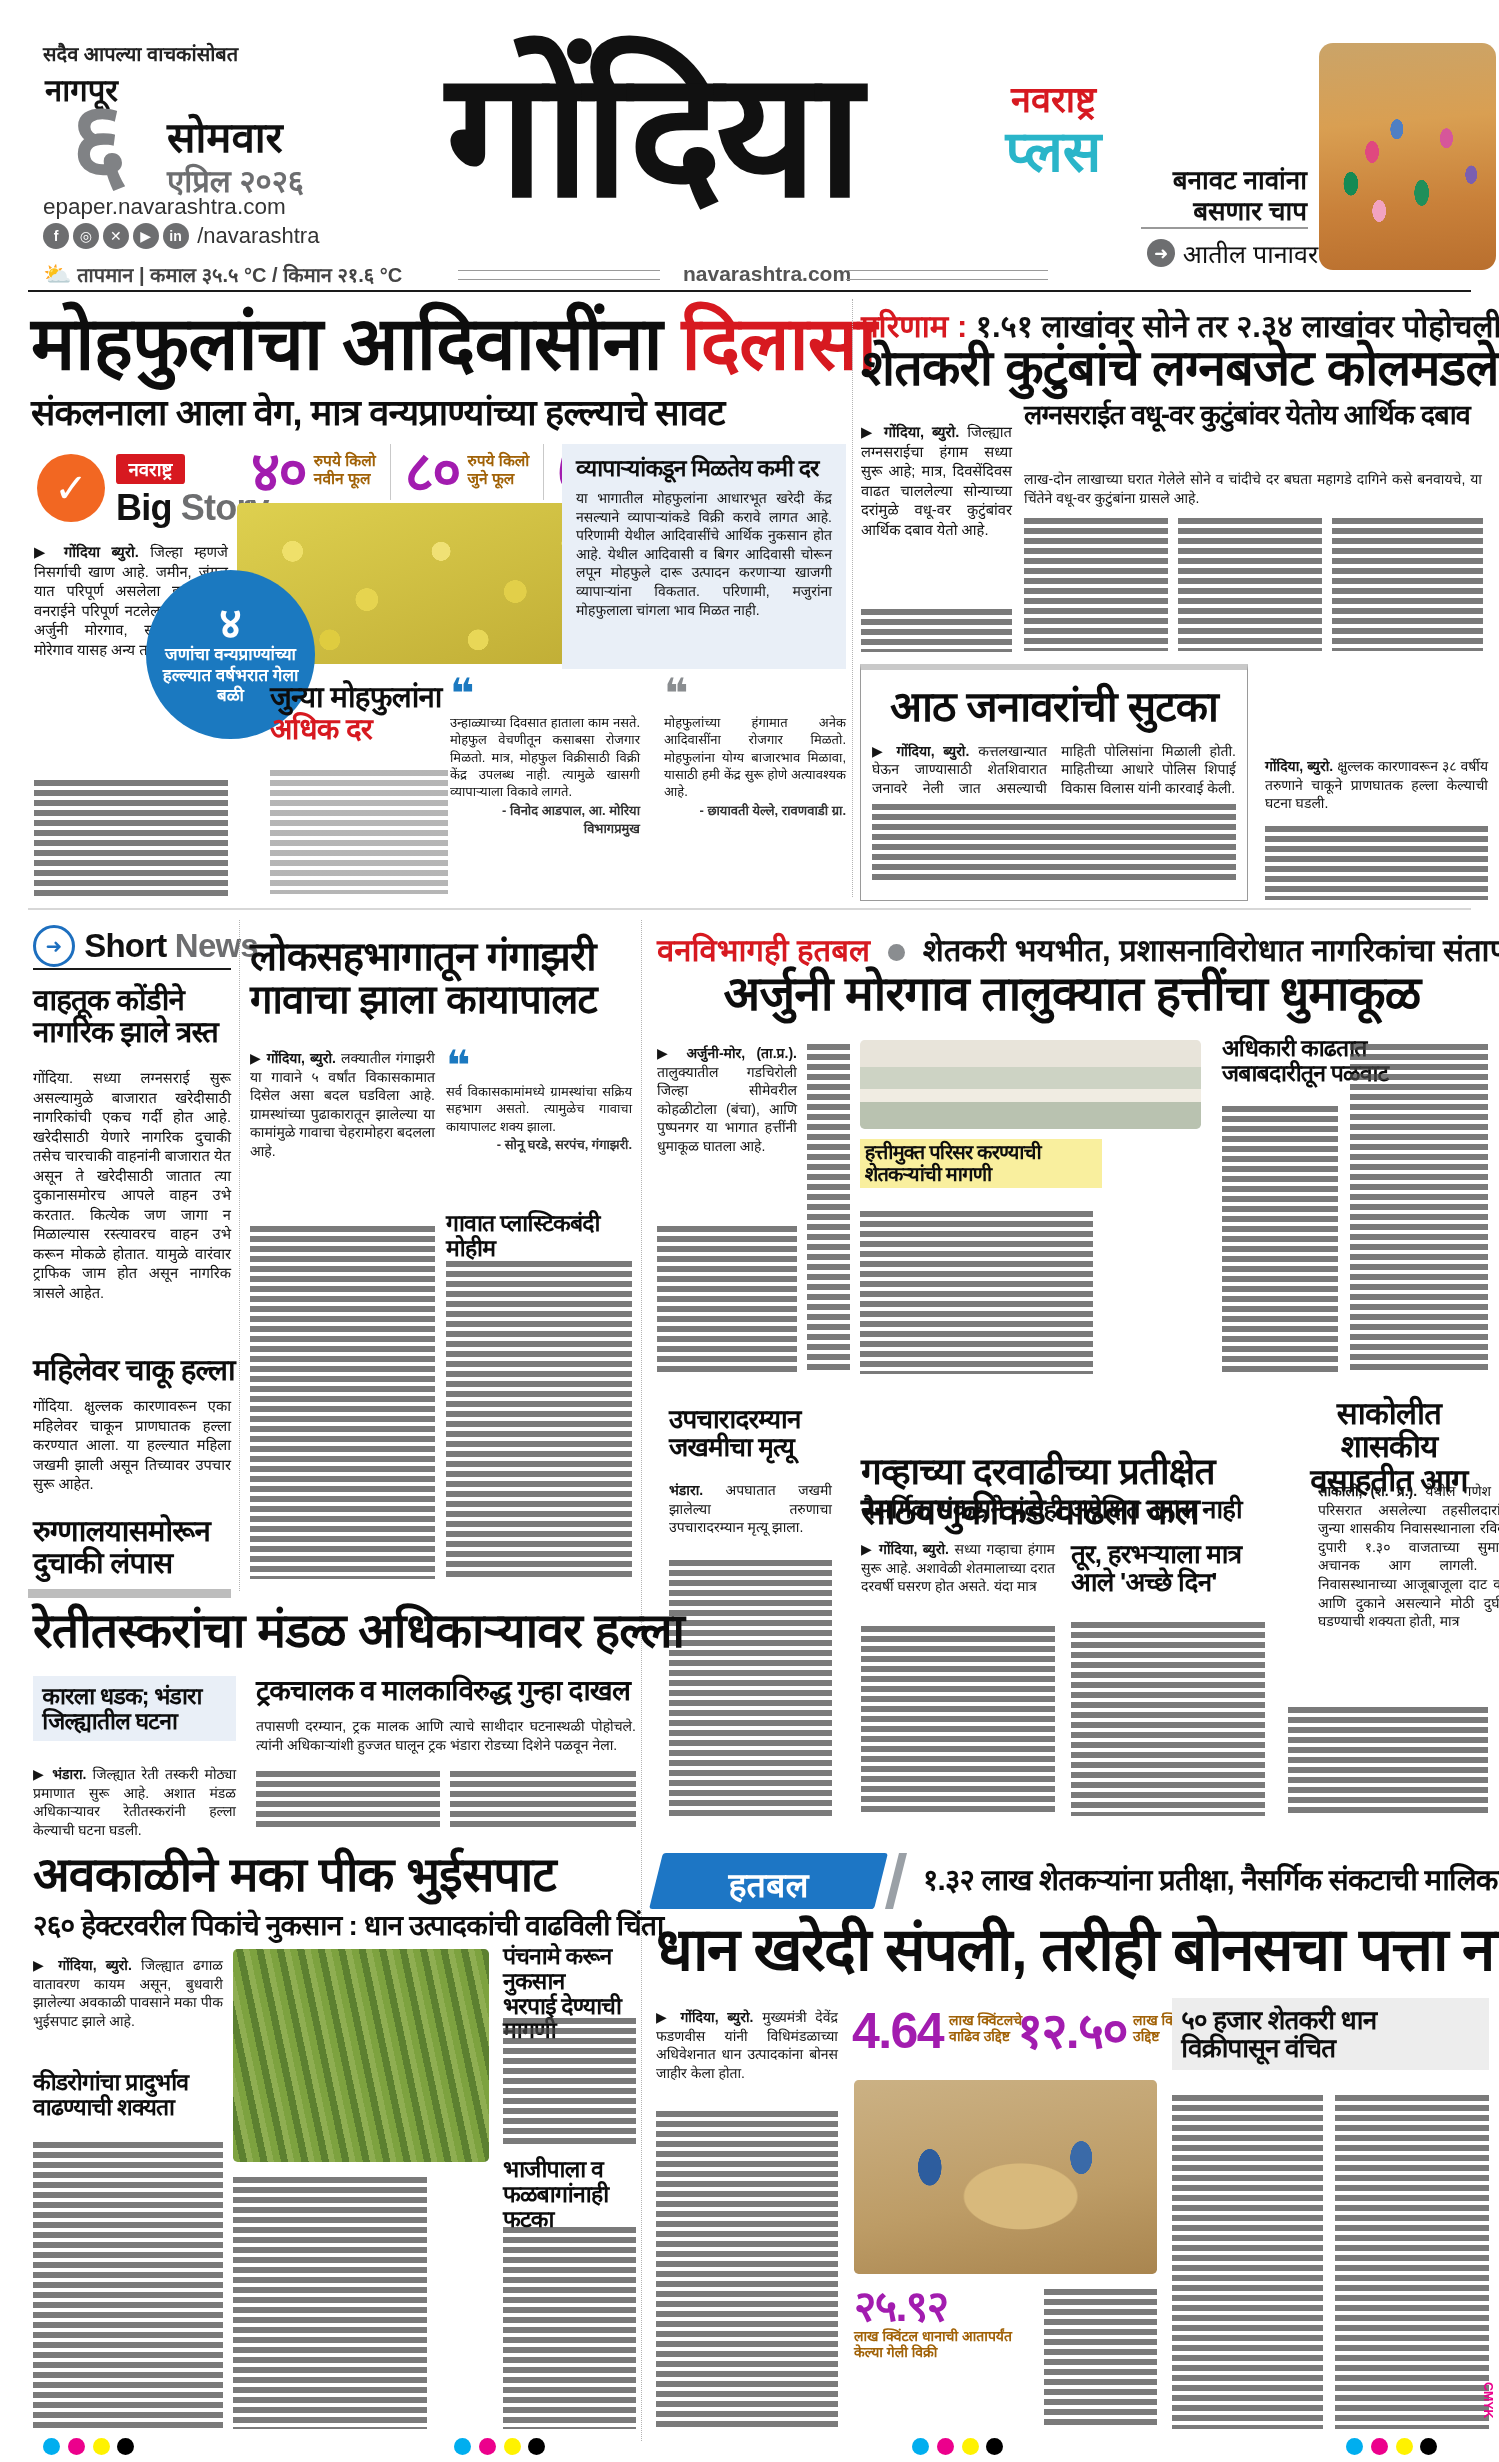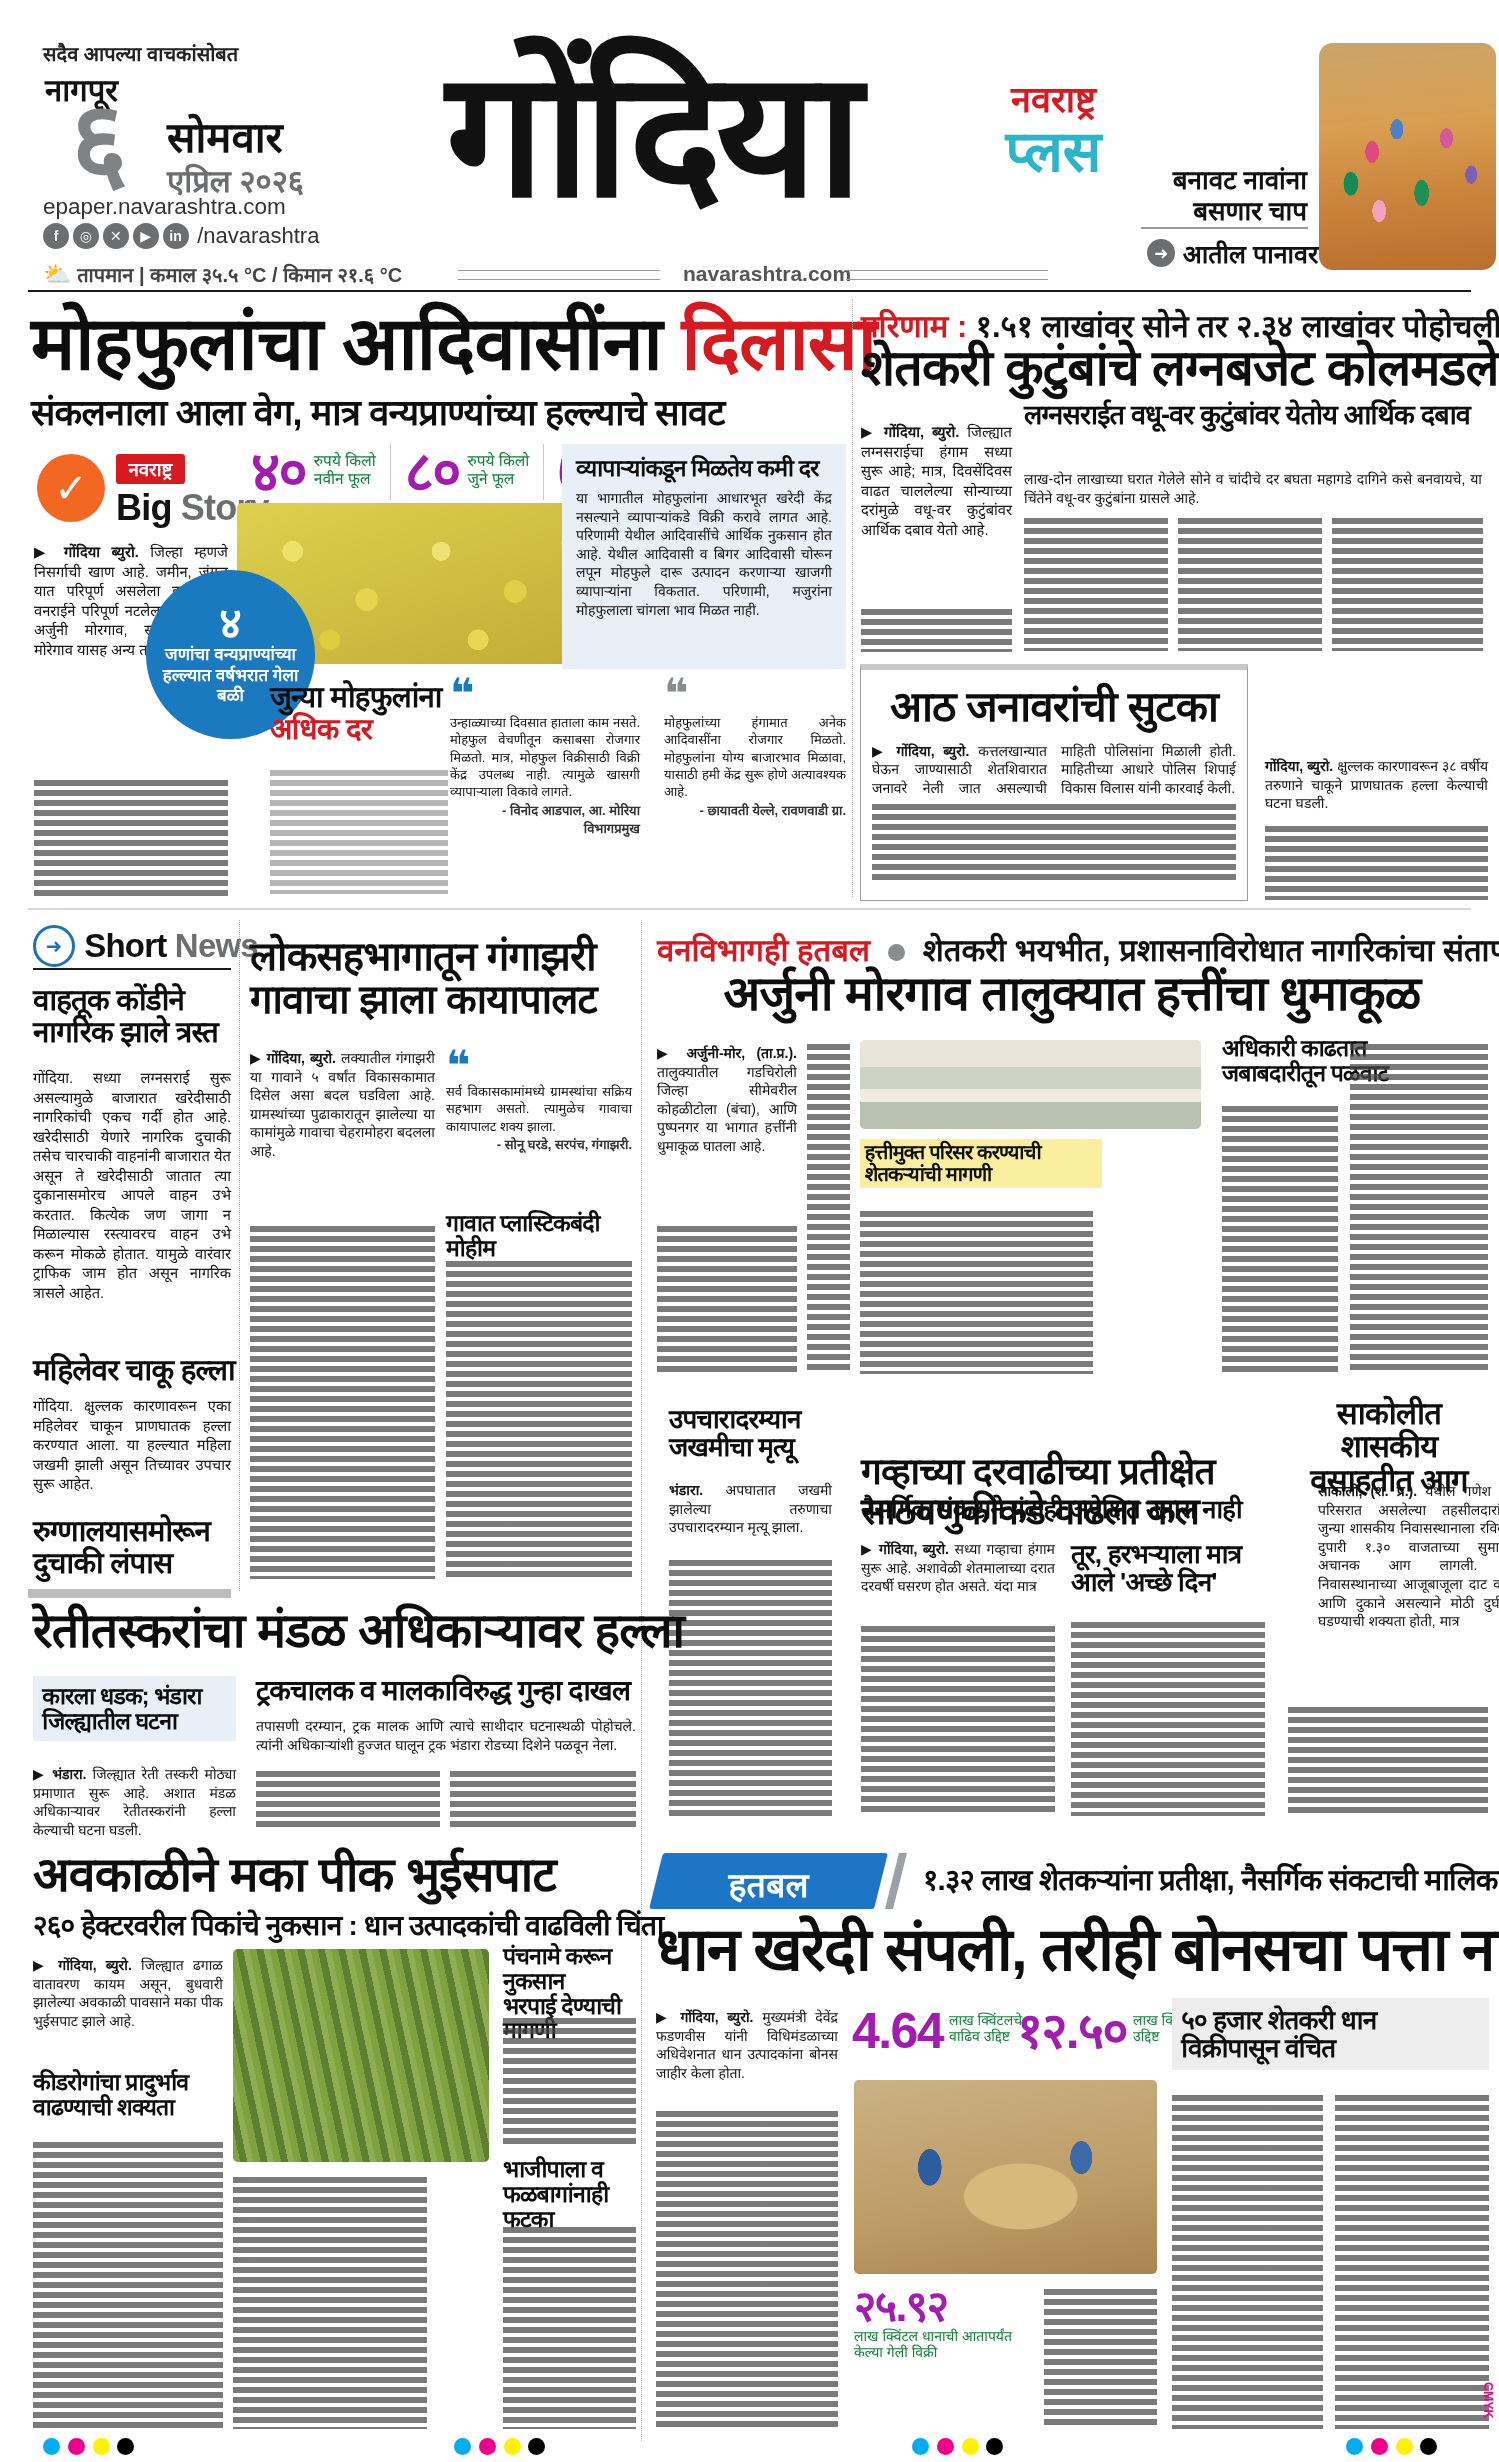--- a/index.html
+++ b/index.html
@@ -12,21 +12,21 @@
   .body-txt{font-size:14.7px;line-height:1.33;text-align:justify;color:#141414;}
   .byline{font-weight:800;}
   .gk{background:repeating-linear-gradient(to bottom,#474747 0 6.2px,transparent 6.2px 10px);opacity:.72;}
   .gk.lt{opacity:.4;}
   .vdot{border-left:1.6px dotted #b3b3b3;width:0;}
   .hrule{background:#1a1a1a;}
   .grule{background:#bdbdbd;}
   .boxbg{background:#e9eff7;}
   .hilite{background:#f9ef9e;}
   .statnum{font-weight:800;color:#a21caf;letter-spacing:-1.6px;}
-  .statlab{font-weight:400;font-size:15.5px;line-height:1.15;color:#15803d;}
+  .statlab{font-weight:700;font-size:15.5px;line-height:1.15;color:#a16207;}
   .qmark{font-size:42px;font-weight:900;color:#1b79c0;line-height:.8;}
   .qmark .g2{color:#8a8d90;}
   .attr{font-size:13px;font-weight:700;color:#333;text-align:right;}
   .photo{border-radius:4.7px;}
   .ph-workers{background:
     radial-gradient(12.4px 20px at 18% 62%,#158a54 0 58%,transparent 60%),
     radial-gradient(11.6px 18.6px at 30% 48%,#e0487f 0 58%,transparent 60%),
     radial-gradient(11px 17px at 44% 38%,#4f7fc4 0 58%,transparent 60%),
     radial-gradient(12.4px 22px at 58% 66%,#1f8f5a 0 58%,transparent 60%),
     radial-gradient(11px 17px at 72% 42%,#d6569a 0 58%,transparent 60%),
@@ -93,21 +93,21 @@
   <div class="abs" style="left:846px;top:270px;width:202px;height:7.8px;border-top:1.6px solid #9a9a9a;border-bottom:1.6px solid #9a9a9a;"></div>
 
   <div class="abs photo ph-workers" style="left:1319px;top:43px;width:177px;height:227px;border-radius:14px;"></div>
   <div class="abs" style="left:1117px;top:165px;width:190px;text-align:right;font-size:26px;font-weight:800;line-height:1.2;">
     <div>बनावट नावांना</div>
     <div>बसणार चाप</div>
   </div>
   <div class="abs" style="left:1141px;top:227px;width:167px;height:1.6px;background:#999;"></div>
   <div class="abs" style="left:1147px;top:236px;display:flex;align-items:center;gap:7.8px;">
     <span style="display:inline-flex;width:28px;height:28px;border-radius:50%;background:#6d6e70;color:#fff;align-items:center;justify-content:center;font-size:17px;">➜</span>
-    <span style="font-size:25px;font-weight:700;">आतील पानावर</span>
+    <span style="font-size:25px;font-weight:400;">आतील पानावर</span>
   </div>
 
   <div class="abs hrule" style="left:28px;top:290px;width:1443px;height:2.3px;"></div>
 
   <div class="abs hl" style="left:31px;top:304px;font-size:74px;white-space:nowrap;">
     <span>मोहफुलांचा आदिवासींना</span>
     <span class="red">दिलासा</span>
   </div>
   <div class="abs hl" style="left:31px;top:394px;font-size:36px;">संकलनाला आला वेग, मात्र वन्यप्राण्यांच्या हल्ल्याचे सावट</div>
 

